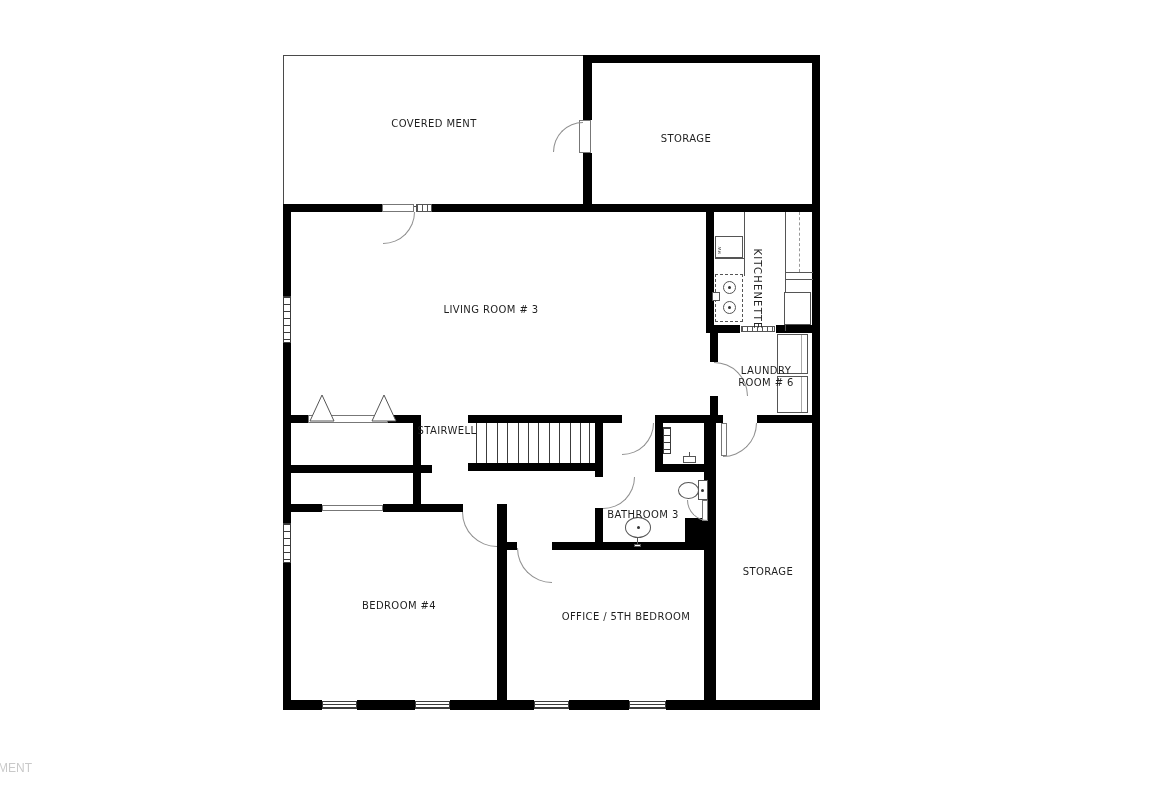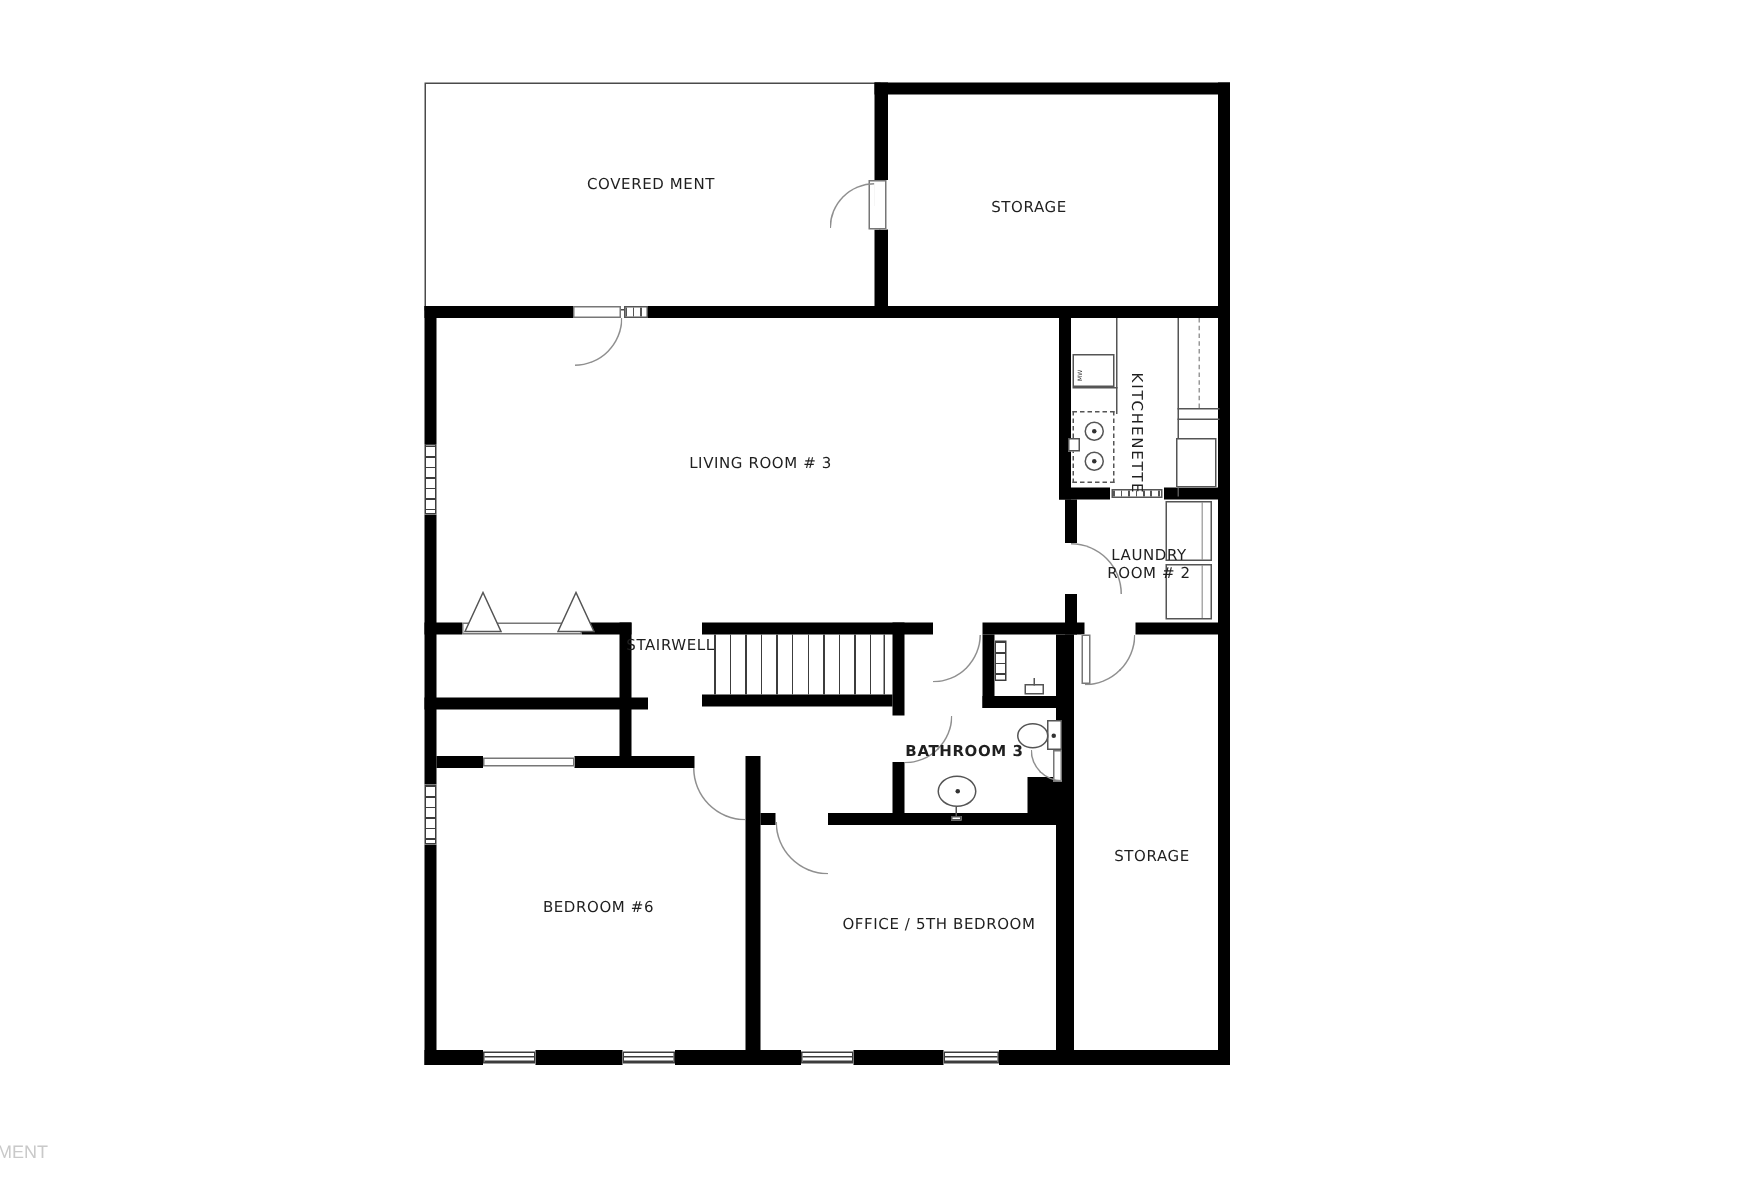--- a/index.html
+++ b/index.html
@@ -152,25 +152,25 @@
   <div class="fx round" style="left:678px;top:482px;width:21px;height:17px;"></div>
   <div class="fx round" style="left:625px;top:517px;width:26px;height:21px;"></div>
   <div class="dot" style="left:637px;top:526px;width:3px;height:3px;"></div>
   <div class="line" style="left:637px;top:538px;width:1px;height:8px;"></div>
   <div class="fx" style="left:634px;top:544px;width:7px;height:3px;"></div>
   <div class="fx" style="left:683px;top:456px;width:13px;height:7px;"></div>
   <div class="line" style="left:689px;top:452px;width:1px;height:5px;"></div>
 
   <div class="lbl" style="left:434px;top:124px;">COVERED MENT</div>
   <div class="lbl" style="left:686px;top:139px;">STORAGE</div>
-  <div class="lbl" style="left:507px;top:310px;">LIVING ROOM # 3</div>
+  <div class="lbl" style="left:491px;top:310px;">LIVING ROOM # 3</div>
   <div class="lbl-v" style="left:757px;top:289px;">KITCHENETTE</div>
   <div class="lbl" style="left:766px;top:377px;">LAUNDRY
-ROOM # 2</div>
+ROOM # 6</div>
   <div class="lbl" style="left:447px;top:431px;">STAIRWELL</div>
-  <div class="lbl" style="left:643px;top:502px;font-weight:bold;">BATHROOM 3</div>
-  <div class="lbl" style="left:399px;top:606px;">BEDROOM #6</div>
+  <div class="lbl" style="left:643px;top:515px;">BATHROOM 3</div>
+  <div class="lbl" style="left:399px;top:606px;">BEDROOM #4</div>
   <div class="lbl" style="left:626px;top:617px;">OFFICE / 5TH BEDROOM</div>
   <div class="lbl" style="left:768px;top:572px;">STORAGE</div>
 
   <div class="watermark" style="left:-2px;top:761px;">MENT</div>
 
 </div>
 
 </body></html>

